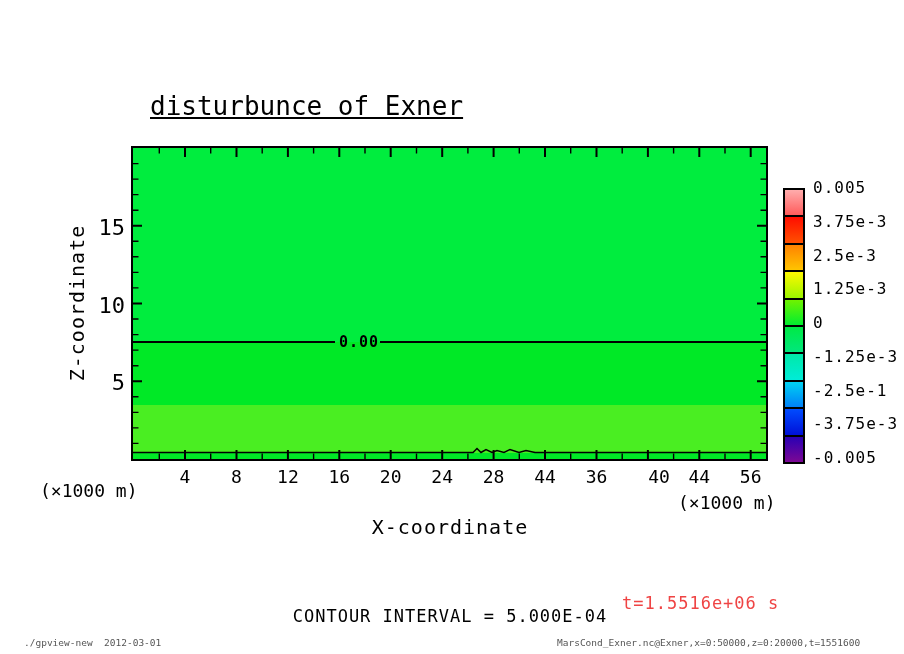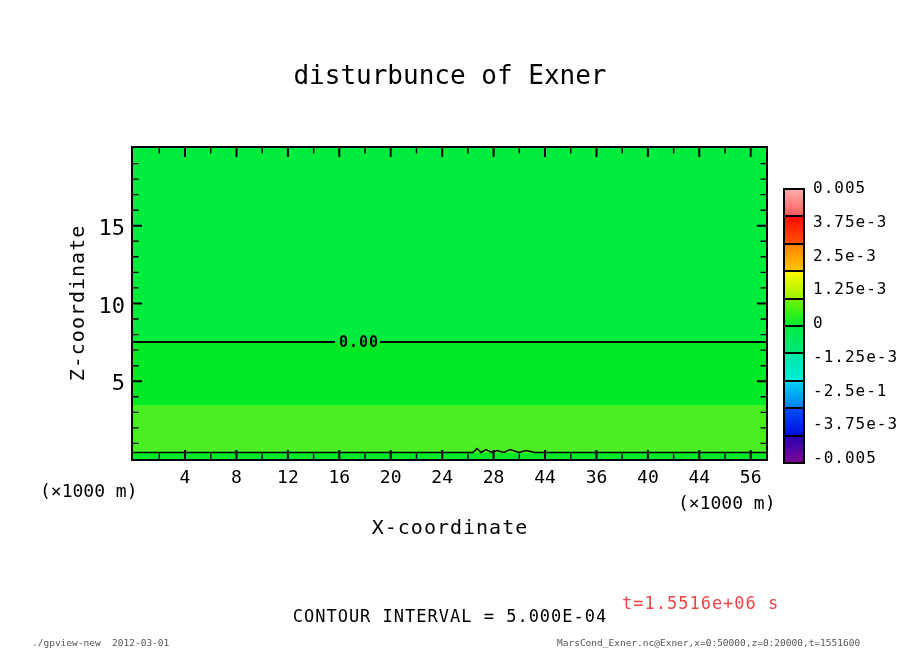--- a/index.html
+++ b/index.html
@@ -2,22 +2,22 @@
 <html><head>
 <meta charset="utf-8">
 <style>
   html,body{margin:0;padding:0;}
   body{
     width:904px;height:654px;position:relative;background:#ffffff;overflow:hidden;
     font-family:"DejaVu Sans Mono", monospace;color:#000;
   }
   .abs{position:absolute;}
   .title{
-    left:150px;top:60px;width:600px;text-align:center;
-    font-size:26px;letter-spacing:0px;white-space:pre;
+    left:150px;top:91px;width:600px;text-align:left;
+    font-size:26px;letter-spacing:0px;white-space:pre;text-decoration:underline;
   }
   .plot{
     left:133px;top:148px;width:633px;height:311px;
     border:2px solid #000;margin-left:-2px;margin-top:-2px;
   }
   .band{position:absolute;left:0;width:633px;}
   .overlay{position:absolute;left:0;top:0;}
   .contour-label{
     position:absolute;left:203px;top:185px;width:46px;text-align:center;
     font-size:15px;letter-spacing:1px;font-weight:bold;
@@ -35,21 +35,21 @@
     left:783px;top:188px;width:22px;height:276px;
     border:2px solid #000;box-sizing:border-box;
     display:flex;flex-direction:column;
   }
   .cbox{flex:1;border-top:2px solid #000;}
   .cbox:first-child{border-top:none;}
   .cbarlabel{position:absolute;left:813px;font-size:16px;letter-spacing:1px;white-space:pre;}
   .interval{left:150px;top:562px;width:600px;text-align:center;font-size:17px;letter-spacing:1px;margin-top:44px;}
   .timetext{left:622px;top:593px;font-size:17px;color:#ef4444;letter-spacing:1px;}
   .footer{font-size:9.5px;color:#555;top:637px;white-space:pre;}
-  .footer-left{left:24px;margin-left:8px;}
+  .footer-left{left:24px;}
   .footer-right{left:557px;}
 </style>
 </head>
 <body>
 
 <div class="abs title">disturbunce of Exner</div>
 
 <div class="abs plot">
   <div class="band" id="band-upper" style="top: 0px; height: 194px; background: rgb(0, 237, 62);"></div>
   <div class="band" id="band-mid" style="top: 194px; height: 63px; background: rgb(0, 233, 38);"></div>
@@ -74,21 +74,21 @@
 <div id="xlabels">
     <div class="xticklabel" style="left: 163px;">4</div>
     <div class="xticklabel" style="left: 214.5px;">8</div>
     <div class="xticklabel" style="left: 265.9px;">12</div>
     <div class="xticklabel" style="left: 317.3px;">16</div>
     <div class="xticklabel" style="left: 368.7px;">20</div>
     <div class="xticklabel" style="left: 420.2px;">24</div>
     <div class="xticklabel" style="left: 471.6px;">28</div>
     <div class="xticklabel" style="left: 523px;">44</div>
     <div class="xticklabel" style="left: 574.5px;">36</div>
-    <div class="xticklabel" style="left: 625.9px;">40</div>
+    <div class="xticklabel" style="left: 625.9px; text-align: right;">40</div>
     <div class="xticklabel" style="left: 677.3px;">44</div>
     <div class="xticklabel" style="left: 728.7px;">56</div>
   </div>
 <div id="ylabels">
     <div class="yticklabel" style="top: 370.3px;">5</div>
     <div class="yticklabel" style="top: 292.5px;">10</div>
     <div class="yticklabel" style="top: 214.8px;">15</div>
   </div>
 
 <div class="abs colorbar" id="colorbar">

